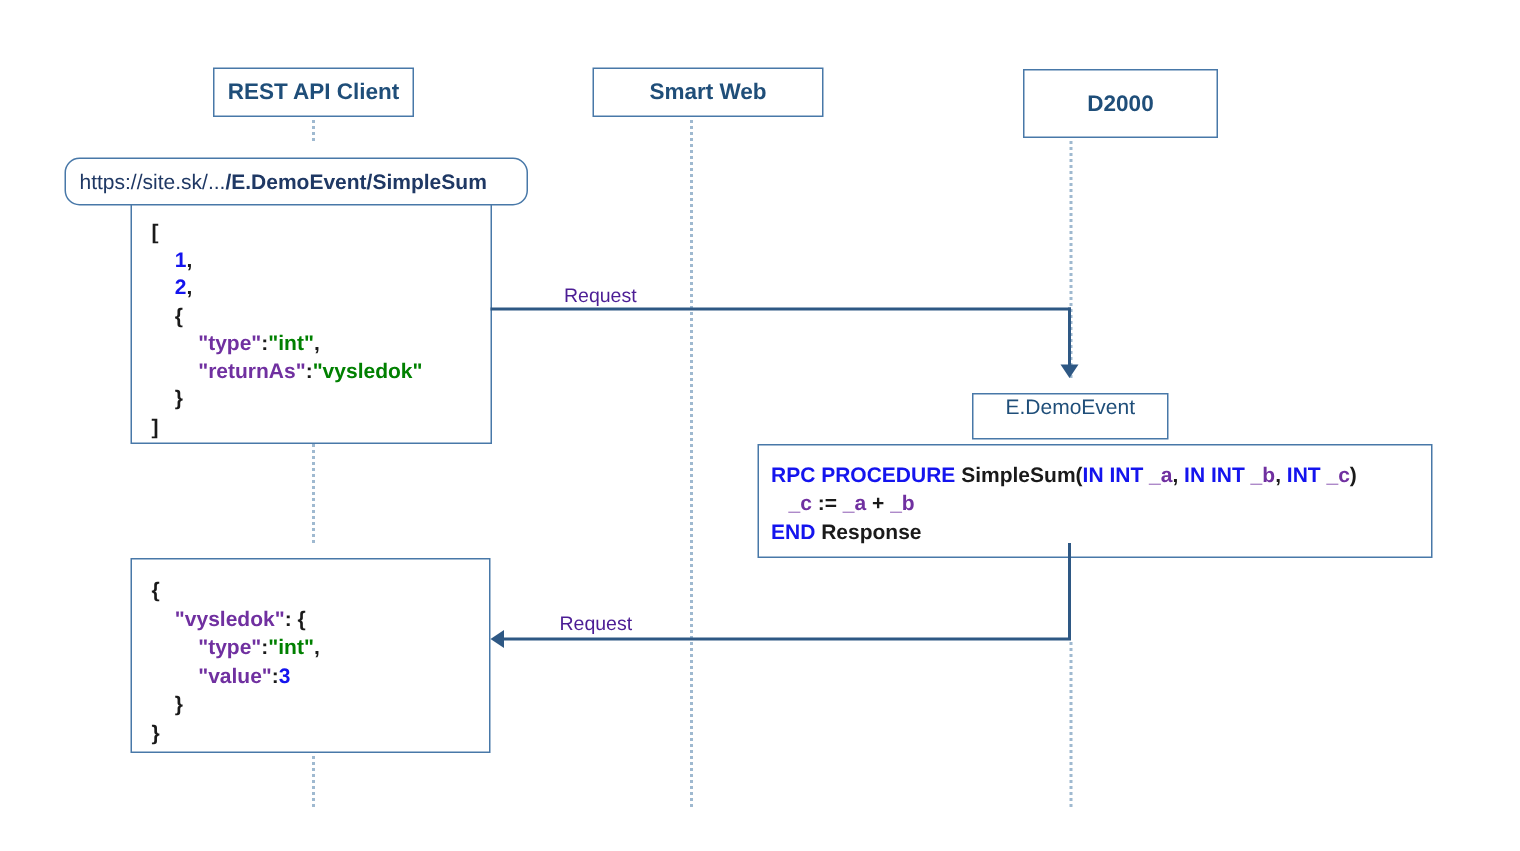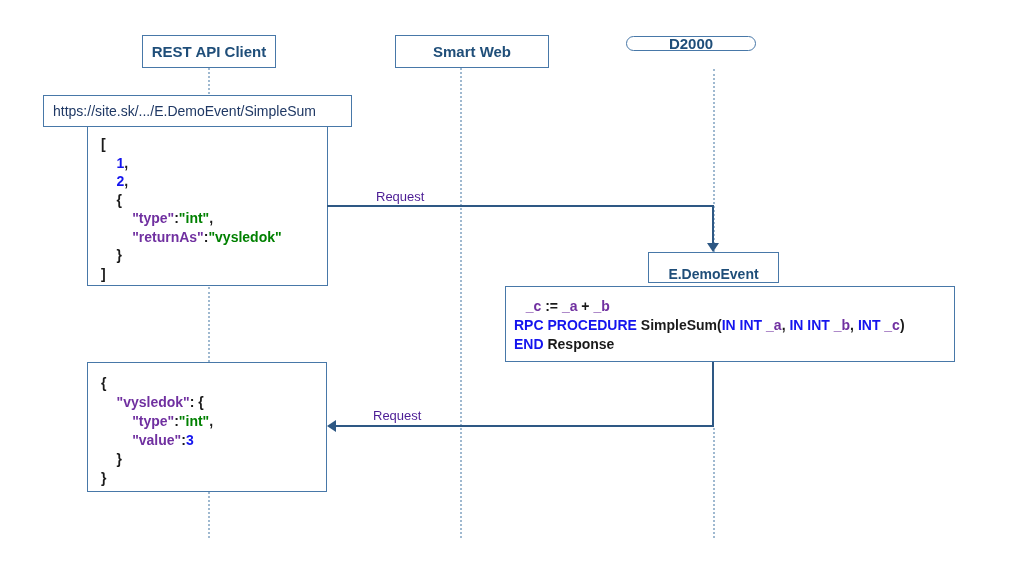--- a/index.html
+++ b/index.html
@@ -1,38 +1,38 @@
 <!DOCTYPE html>
 <html><head>
 <meta charset="utf-8">
 <style>
   html,body{margin:0;padding:0;background:#fff;}
   #canvas{
     position:relative;width:1013px;height:567px;background:#ffffff;overflow:hidden;
     font-family:"Liberation Sans",sans-serif;
   }
   .box{
-    position:absolute;background:#ffffff;border:1.5px solid #4878A8;box-sizing:border-box;
+    position:absolute;background:#ffffff;border:1.5px solid #4878A8;box-sizing:border-box;margin-top:10px;
   }
   .actor{
     display:flex;align-items:center;justify-content:center;
     font-weight:bold;font-size:15px;color:#1F4E79;
   }
   .event-box{
-    display:flex;align-items:flex-end;justify-content:center;
-    font-weight:bold;font-size:14px;color:#1F4E79;
+    display:flex;align-items:flex-start;justify-content:center;
+    font-weight:normal;font-size:14px;color:#1F4E79;
   }
   .lifeline{
     position:absolute;width:0;border-left:2px dotted #9FB9D0;
   }
   .url-box{
     display:flex;align-items:center;padding-left:9px;
-    font-size:14px;color:#1F3864;white-space:pre;
+    font-size:14px;color:#1F3864;white-space:pre;border-radius:10px;
   }
-  .url-bold{font-weight:normal;}
+  .url-bold{font-weight:bold;}
   .codebox{padding-left:13px;box-sizing:border-box;}
   .code-line{
     white-space:pre;font-family:"Liberation Sans",sans-serif;
     font-weight:bold;font-size:14px;line-height:18.5px;
   }
   .resp .code-line{line-height:19px;}
   .rpc .code-line{line-height:19px;}
   .c-k{color:#1a1a1a;}
   .c-b{color:#1414EE;}
   .c-p{color:#7030A0;}
@@ -64,21 +64,21 @@
   <div class="lifeline" style="left:460px;top:68px;height:470px;"></div>
   <div class="lifeline" style="left:713px;top:69px;height:183px;"></div>
   <div class="lifeline" style="left:713px;top:428px;height:110px;"></div>
 
   <div class="box actor" style="left:142px;top:35px;width:134px;height:33px;">
     <span>REST API Client</span>
   </div>
   <div class="box actor" style="left:395px;top:35px;width:154px;height:33px;">
     <span>Smart Web</span>
   </div>
-  <div class="box actor" style="left:626px;top:36px;width:130px;height:15px;border-radius:14px;">
+  <div class="box actor" style="left:682px;top:36px;width:130px;height:46px;">
     <span>D2000</span>
   </div>
 
   <div class="box codebox" style="left:87px;top:125px;width:241px;height:161px;padding-top:9px;">
     <div>
         <div class="code-line"><span class="c-k">[</span></div>
         <div class="code-line"><span class="c-k">    </span><span class="c-b">1</span><span class="c-k">,</span></div>
         <div class="code-line"><span class="c-k">    </span><span class="c-b">2</span><span class="c-k">,</span></div>
         <div class="code-line"><span class="c-k">    {</span></div>
         <div class="code-line"><span class="c-k">        </span><span class="c-p">"type"</span><span class="c-k">:</span><span class="c-g">"int"</span><span class="c-k">,</span></div>
@@ -91,22 +91,22 @@
   <div class="box url-box" style="left:43px;top:95px;width:309px;height:32px;">
     <span>https://site.sk/...</span><span class="url-bold">/E.DemoEvent/SimpleSum</span>
   </div>
 
   <div class="box event-box" style="left:648px;top:252px;width:131px;height:31px;">
     <span>E.DemoEvent</span>
   </div>
 
   <div class="box codebox rpc" style="left:505px;top:286px;width:450px;height:76px;padding-left:8px;padding-top:10px;">
     <div>
+        <div class="code-line"><span class="c-b">RPC PROCEDURE</span><span class="c-k"> SimpleSum(</span><span class="c-b">IN INT</span><span class="c-p"> _a</span><span class="c-k">, </span><span class="c-b">IN INT</span><span class="c-p"> _b</span><span class="c-k">, </span><span class="c-b">INT</span><span class="c-p"> _c</span><span class="c-k">)</span></div>
         <div class="code-line"><span class="c-k">   </span><span class="c-p">_c</span><span class="c-k"> := </span><span class="c-p">_a</span><span class="c-k"> + </span><span class="c-p">_b</span></div>
-        <div class="code-line"><span class="c-b">RPC PROCEDURE</span><span class="c-k"> SimpleSum(</span><span class="c-b">IN INT</span><span class="c-p"> _a</span><span class="c-k">, </span><span class="c-b">IN INT</span><span class="c-p"> _b</span><span class="c-k">, </span><span class="c-b">INT</span><span class="c-p"> _c</span><span class="c-k">)</span></div>
         <div class="code-line"><span class="c-b">END</span><span class="c-k"> Response</span></div>
       </div>
   </div>
 
   <div class="box codebox resp" style="left:87px;top:362px;width:240px;height:130px;padding-top:11px;">
     <div>
         <div class="code-line"><span class="c-k">{</span></div>
         <div class="code-line"><span class="c-k">    </span><span class="c-p">"vysledok"</span><span class="c-k">: {</span></div>
         <div class="code-line"><span class="c-k">        </span><span class="c-p">"type"</span><span class="c-k">:</span><span class="c-g">"int"</span><span class="c-k">,</span></div>
         <div class="code-line"><span class="c-k">        </span><span class="c-p">"value"</span><span class="c-k">:</span><span class="c-b">3</span></div>

